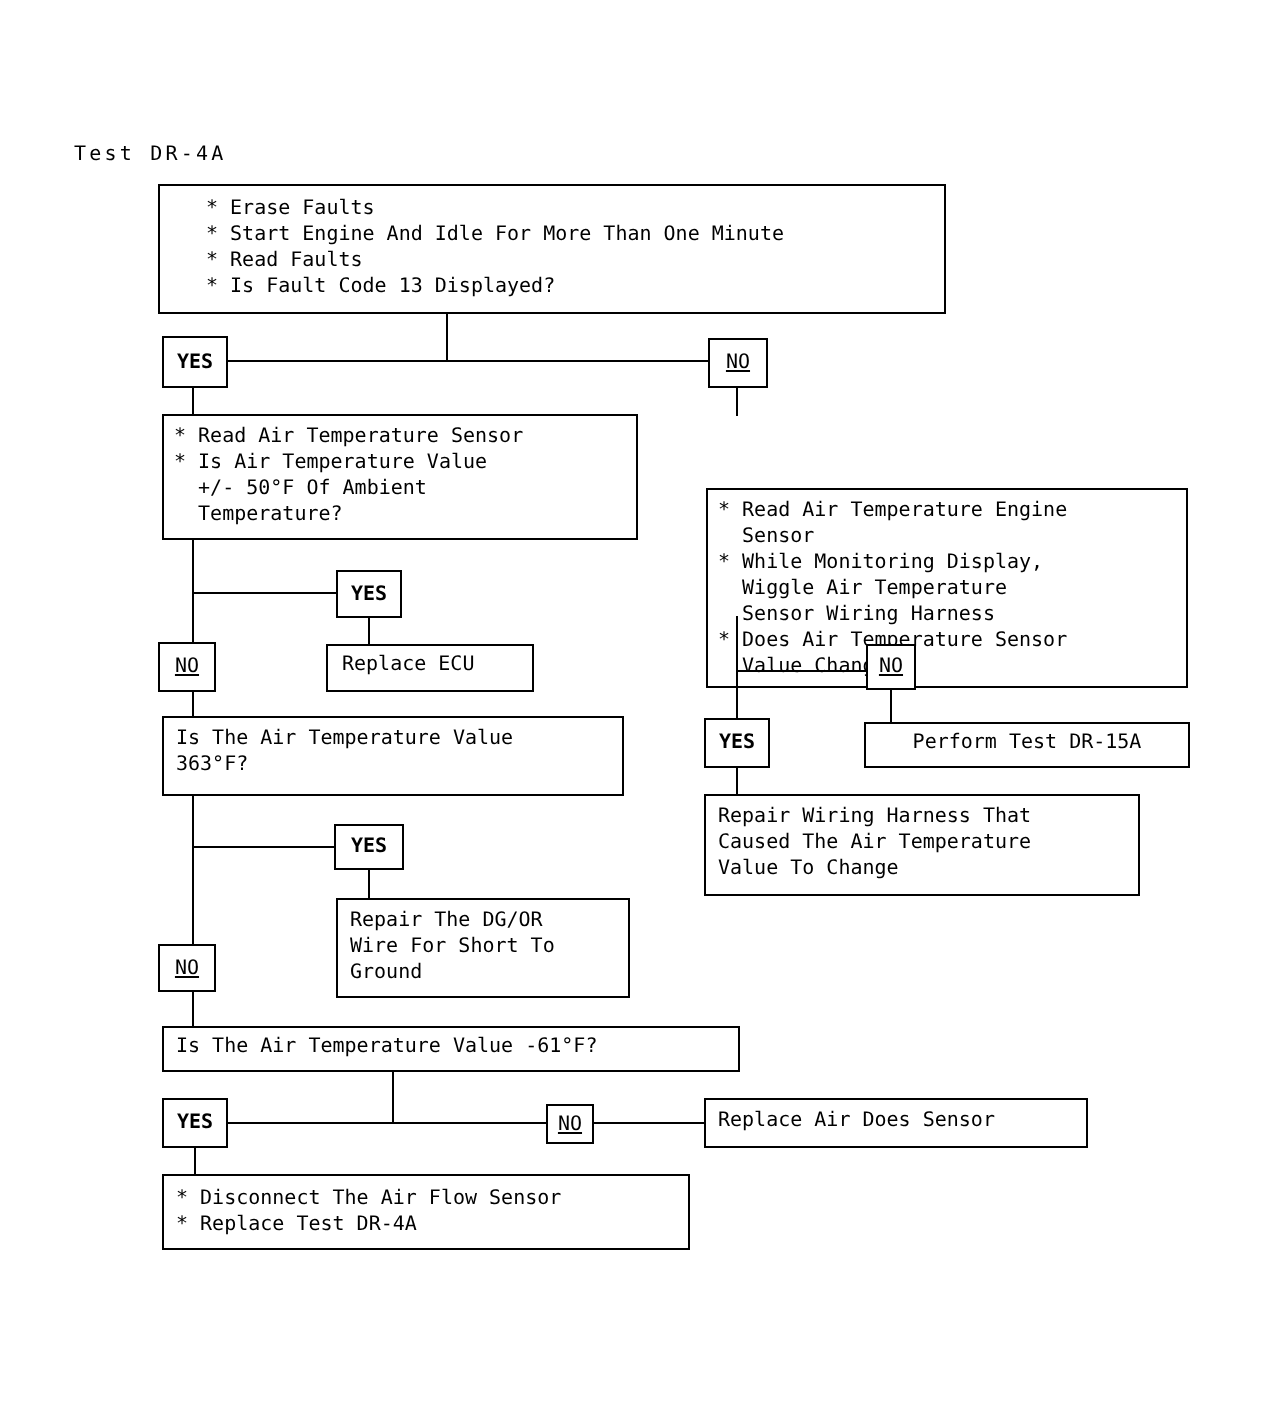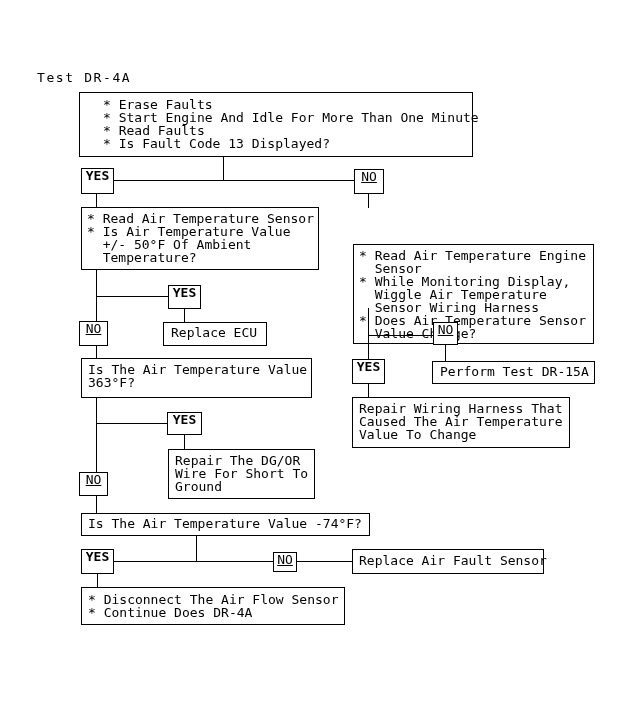--- a/index.html
+++ b/index.html
@@ -2,36 +2,36 @@
 <html><head>
 <meta charset="utf-8">
 <style>
   html,body{margin:0;padding:0;background:#ffffff;}
   .page{
     position:relative;
     width:631px;height:702px;
     background:#ffffff;
     color:#000000;
     font-family:"DejaVu Sans Mono","Liberation Mono",monospace;
-    font-size:13px;line-height:13px;
+    font-size:10px;line-height:13px;
     overflow:hidden;
   }
   .title{
     position:absolute;left:37px;top:71px;
     letter-spacing:1.6px;white-space:pre;
   }
   .box{
     position:absolute;box-sizing:border-box;
     border:1px solid #000000;background:#ffffff;
     white-space:pre;padding:4px 5px;
   }
   .tag{
     position:absolute;box-sizing:border-box;
     border:1px solid #000000;background:#ffffff;
-    display:flex;align-items:flex-start;justify-content:center;
+    display:flex;align-items:center;justify-content:center;
     white-space:pre;
   }
   .tag.yes{font-weight:bold;}
   .tag.no span{text-decoration:underline;}
   .line{position:absolute;background:#000000;}
   .h{height:1px;}
   .v{width:1px;}
 
   
   .n-start   {left:79px;  top:92px;  width:394px; height:65px; padding:5px 23px;}
@@ -111,26 +111,26 @@
   <div class="box n-dgor">Repair The DG/OR
 Wire For Short To
 Ground</div>
   <div class="tag no n-no3"><span>NO</span></div>
   <div class="tag no n-no4"><span>NO</span></div>
   <div class="box n-dr15a">Perform Test DR-15A</div>
   <div class="tag yes n-yes4"><span>YES</span></div>
   <div class="box n-harness">Repair Wiring Harness That
 Caused The Air Temperature
 Value To Change</div>
-  <div class="box n-q74">Is The Air Temperature Value -74°F?</div>
+  <div class="box n-q74">Is The Air Temperature Value -61°F?</div>
   <div class="tag yes n-yes5"><span>YES</span></div>
   <div class="tag no n-no5"><span>NO</span></div>
-  <div class="box n-airflow">Replace Air Fault Sensor</div>
+  <div class="box n-airflow">Replace Air Does Sensor</div>
   <div class="box n-end">* Disconnect The Air Flow Sensor
-* Continue Does DR-4A</div>
+* Replace Test DR-4A</div>
 
   <div class="line v c1"></div>
   <div class="line h c2"></div>
   <div class="line v c3"></div>
   <div class="line v c4"></div>
   <div class="line v c5"></div>
   <div class="line h c6"></div>
   <div class="line v c7"></div>
   <div class="line v c8"></div>
   <div class="line v c9"></div>

